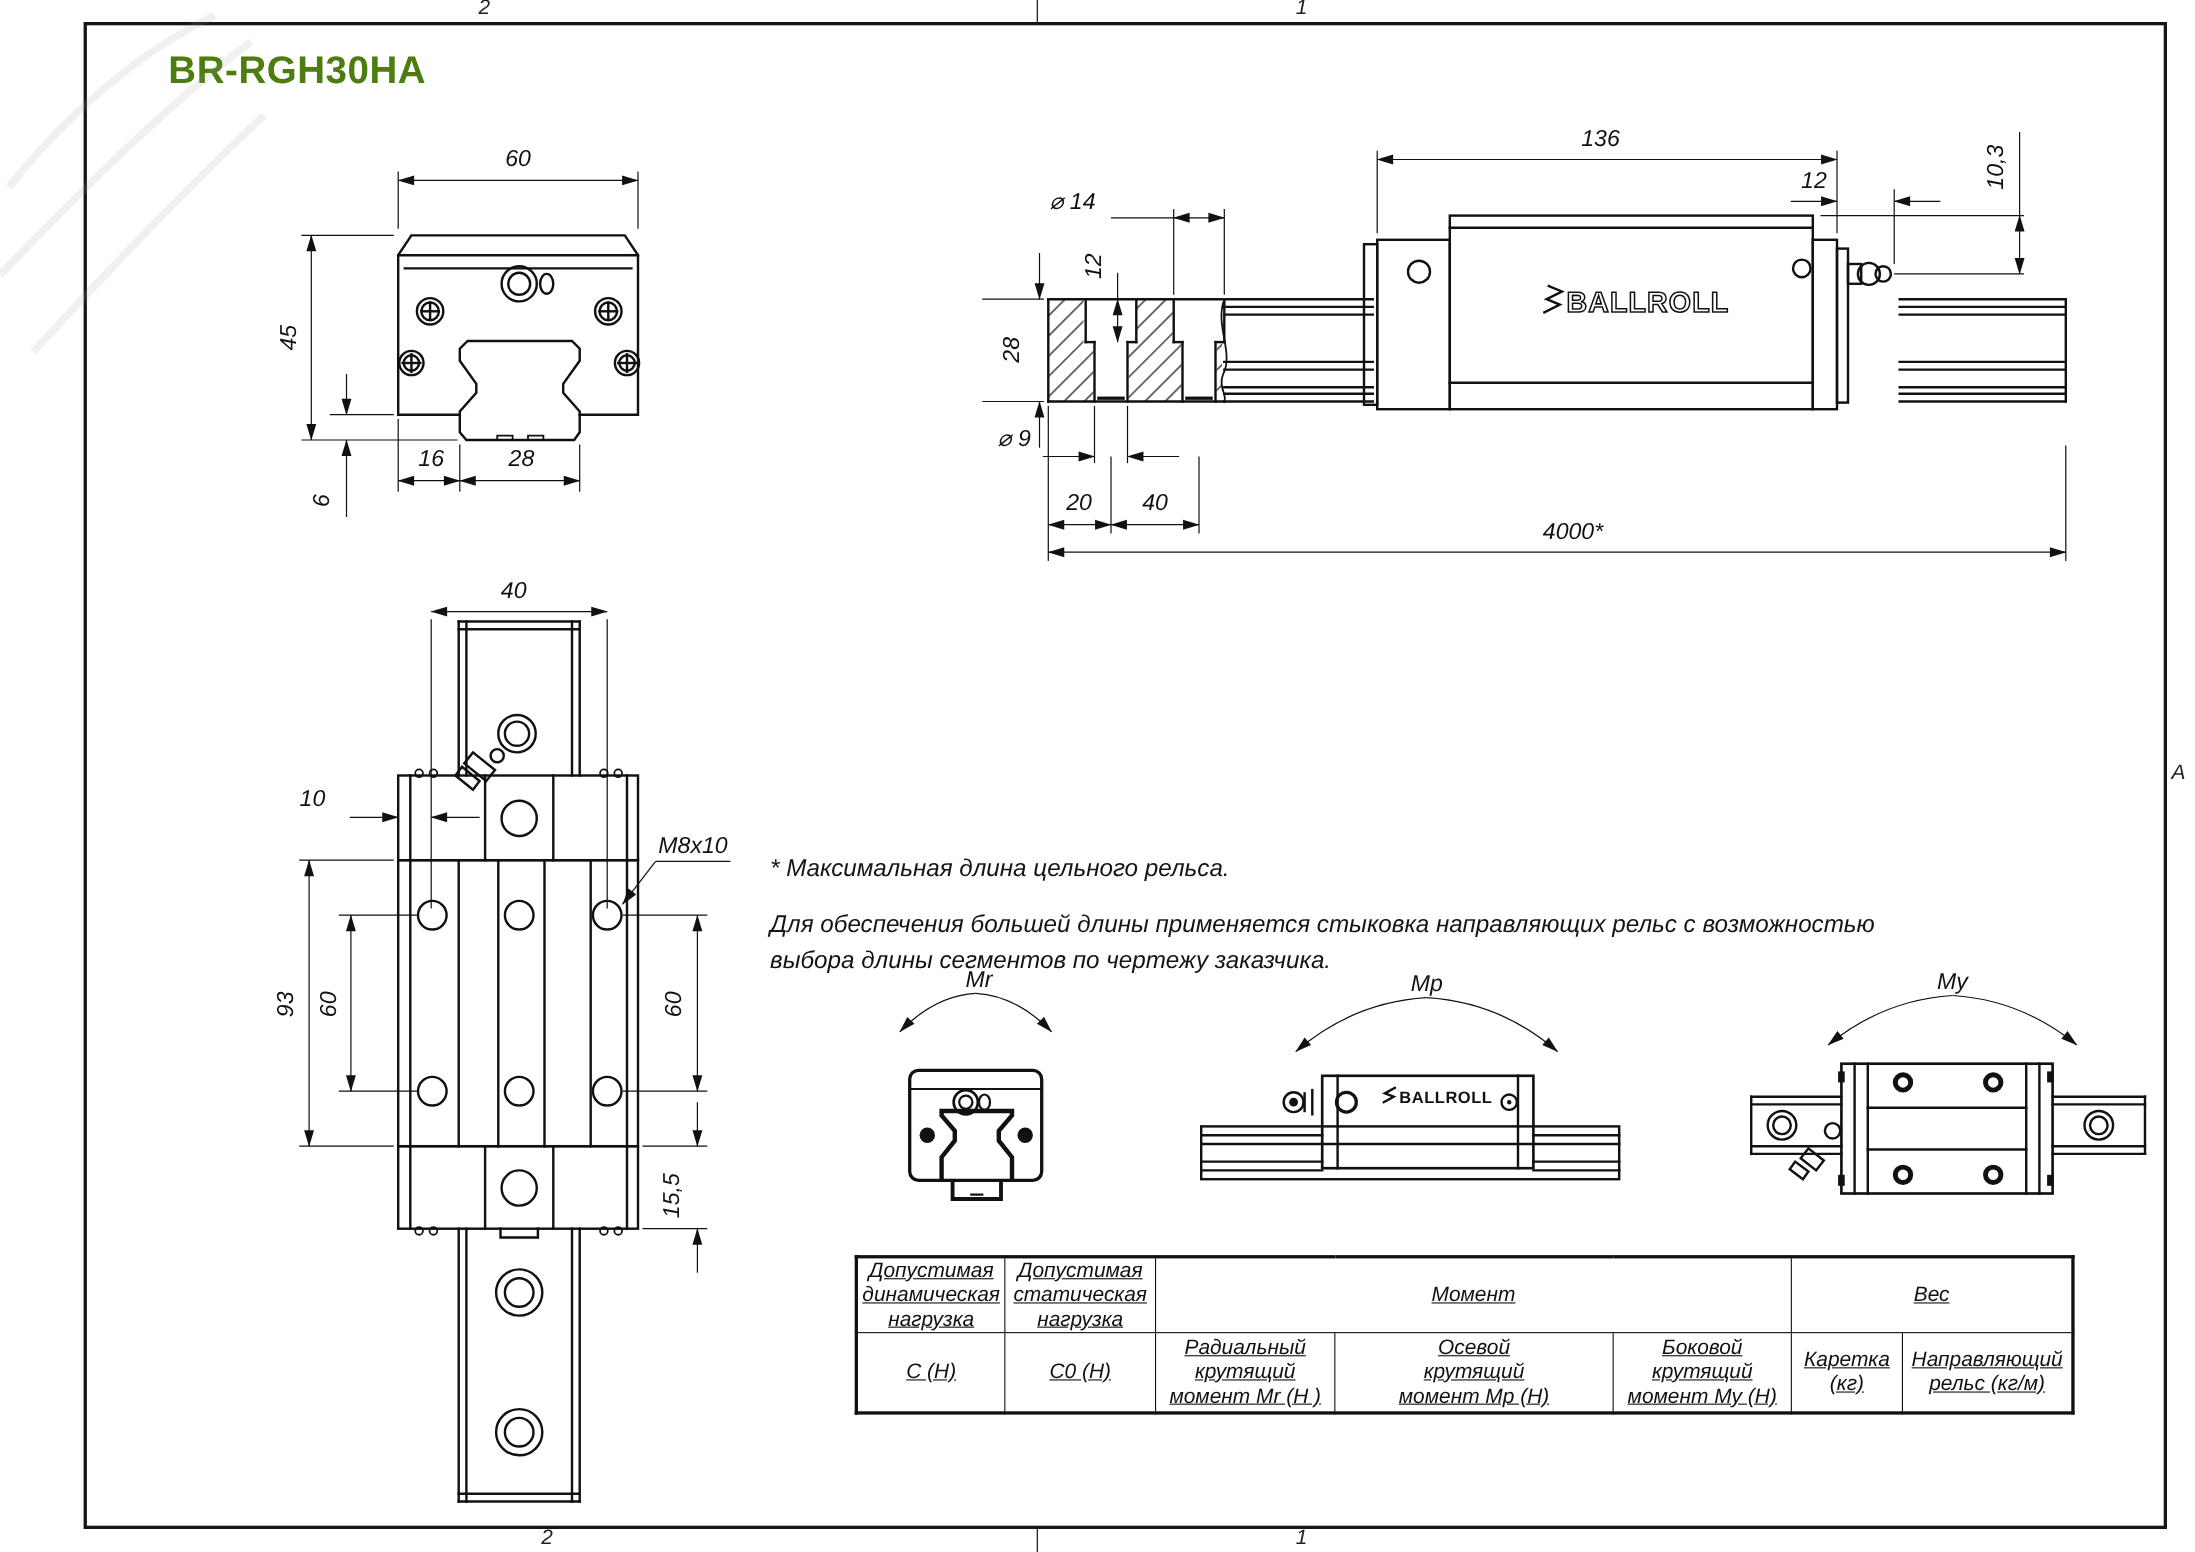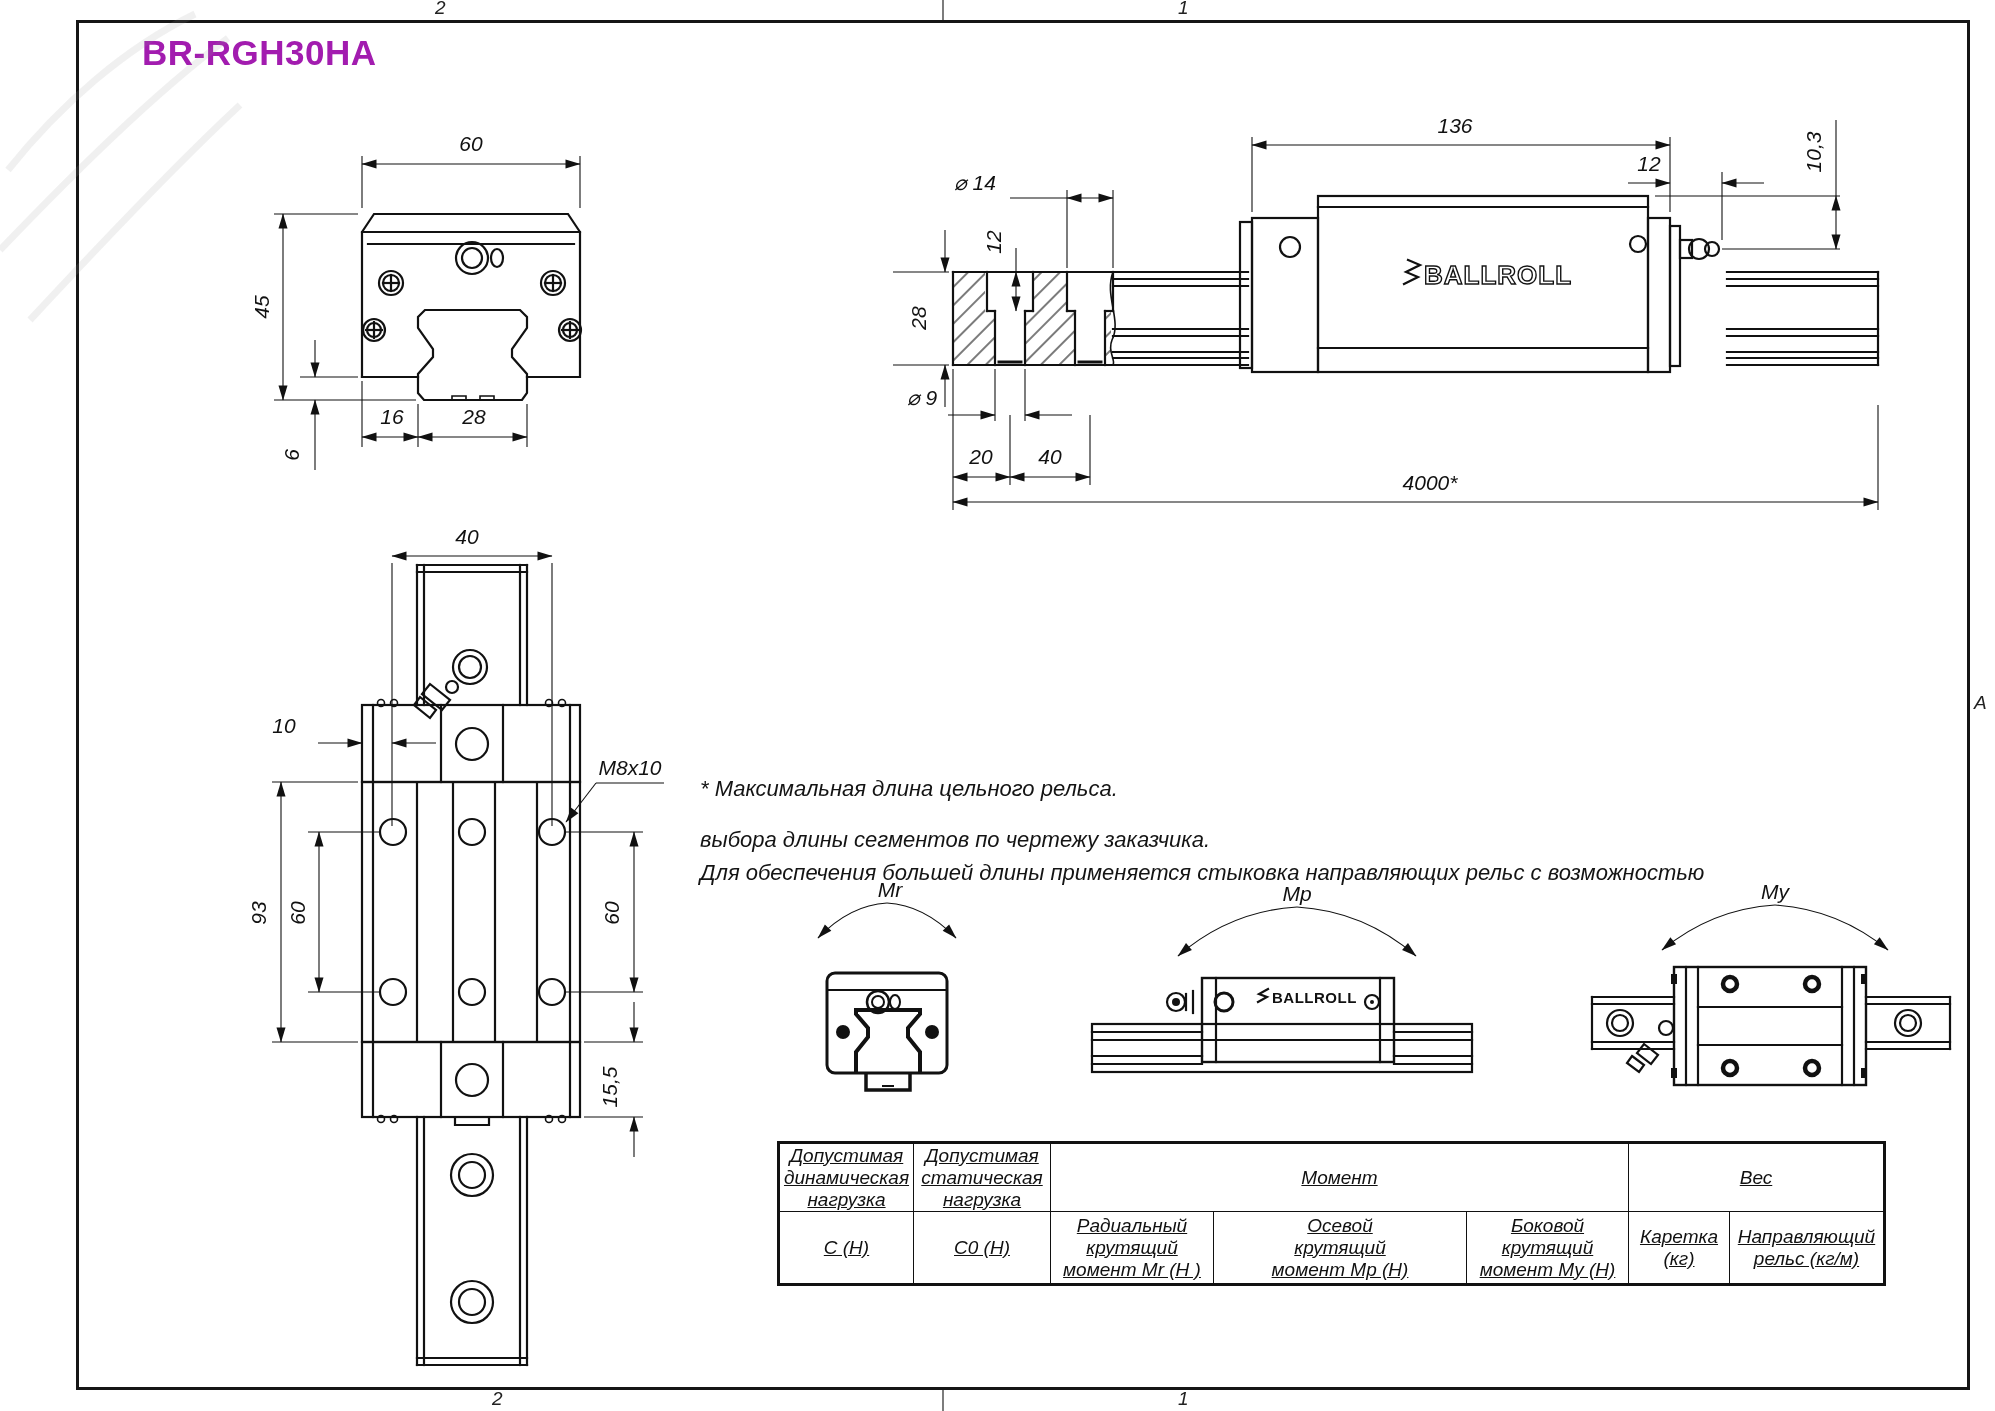--- a/index.html
+++ b/index.html
@@ -1,21 +1,21 @@
 <!DOCTYPE html>
 <html><head>
 <meta charset="utf-8">
 <style>
   html,body{margin:0;padding:0;background:#fff;}
   #sheet{position:relative;width:1995px;height:1411px;background:#fff;overflow:hidden;
          font-family:"Liberation Sans",sans-serif;color:#111;}
   .frame{position:absolute;left:76px;top:20px;width:1894px;height:1370px;
          border:3px solid #161616;box-sizing:border-box;}
   .title{position:absolute;left:137px;top:28px;font:700 35px "Liberation Sans",sans-serif;
-         letter-spacing:.5px;color:#a21caf;margin:5px;}
+         letter-spacing:.5px;color:#4d7c0f;margin:16px;}
   .zone{position:absolute;font:italic 19px "Liberation Sans",sans-serif;color:#222;}
   .notes{position:absolute;left:700px;top:772px;width:1210px;}
   .notes p{margin:0;font:italic 22px/33px "Liberation Sans",sans-serif;color:#141414;}
   .notes p.first{margin-bottom:18px;}
   .spec-table{position:absolute;left:777px;top:1141px;width:1106px;border-collapse:collapse;
         table-layout:fixed;border:3px solid #111;
         font:italic 19px/22px "Liberation Sans",sans-serif;color:#111;text-align:center;text-decoration:underline;}
   .spec-table td{border:1.6px solid #111;vertical-align:middle;white-space:pre-line;padding:0 2px;}
   .spec-table tr.r1{height:69px;} .spec-table tr.r2{height:73px;} .spec-table tr.r3{height:48px;}
   svg.linework{position:absolute;left:0;top:0;}
@@ -420,22 +420,22 @@
         <rect x="1861" y="1068" width="6" height="10" class="fillb"></rect>
         <circle cx="1666" cy="1028" r="7"></circle>
         <path d="M1644,1044 l14,11 l-7,9 l-14,-11 z"></path>
         <path d="M1632,1056 l12,9 l-5,7 l-12,-9 z"></path>
       </g>
     </g>
   </svg>
 
   <div class="notes">
     <p class="first">* Максимальная длина цельного рельса.</p>
+    <p>Для обеспечения большей длины применяется стыковка направляющих рельс с возможностью</p>
     <p>выбора длины сегментов по чертежу заказчика.</p>
-    <p>Для обеспечения большей длины применяется стыковка направляющих рельс с возможностью</p>
   </div>
 
   <table class="spec-table">
     <colgroup>
       <col style="width:135px">
         <col style="width:137px">
         <col style="width:163px">
       <col style="width:253px">
         <col style="width:162px">
         <col style="width:101px">

